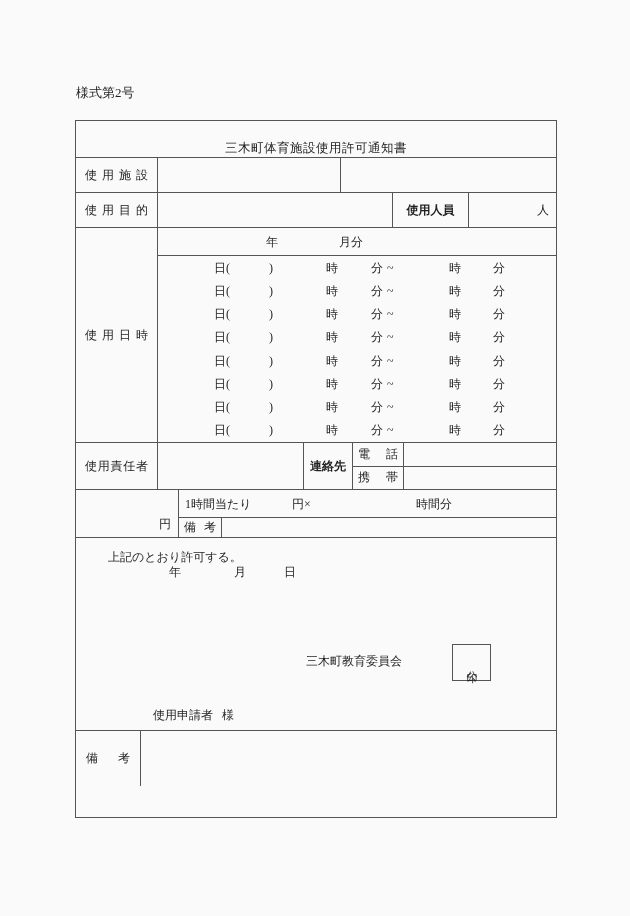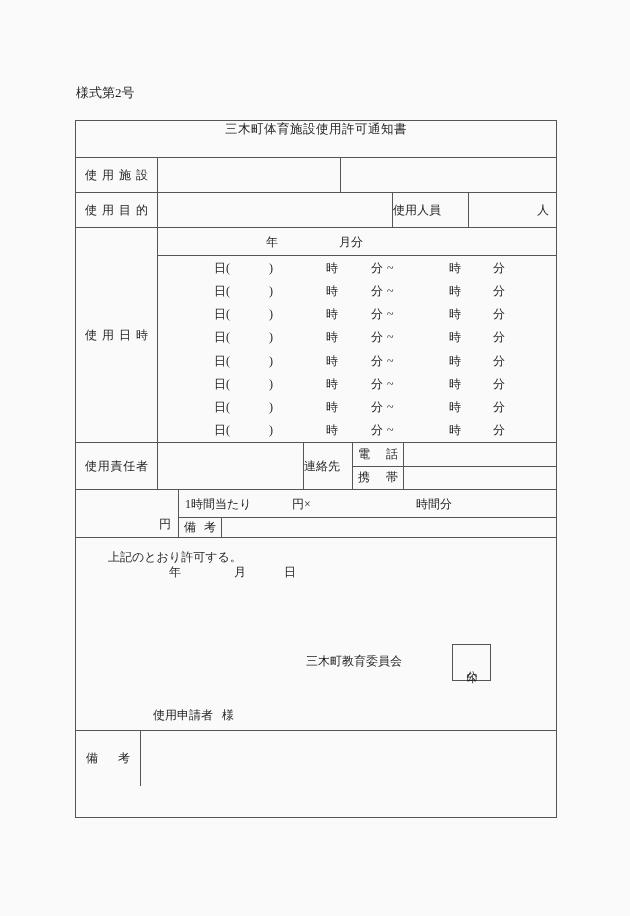--- a/index.html
+++ b/index.html
@@ -21,22 +21,22 @@
   .trow { display:flex; border-bottom:1px solid #555; }
   .trow:last-child { border-bottom:none; }
   .cell { border-right:1px solid #555; display:flex; align-items:center; }
   .cell:last-child, .cell.no-br { border-right:none; }
   .grow { flex:1 1 auto; }
   .jtext { display:block; width:100%; text-align:justify; text-align-last:justify; }
   .pad9 { padding:0 9px; }
   .pad8 { padding:0 8px; }
   .pad5 { padding:0 5px; }
   .pad10 { padding:0 10px; }
-  .center { justify-content:flex-start; }
-  .title-row { height:37px; align-items:flex-start; justify-content:center; font-size:12.5px; letter-spacing:0.5px; }
+  .center { justify-content:center;font-weight:bold; }
+  .title-row { height:37px; align-items:flex-end; justify-content:center; font-size:12.5px; letter-spacing:0.5px; }
   .r-facility { height:35px; }
   .r-org { height:33px; }
   .r-purpose { height:35px; }
   .r-datetime { height:215px; }
   .r-manager { height:47px; }
   .r-fee { height:48px; }
   .r-free { height:193px; position:relative; display:block; }
   .r-remarks { height:55px; }
   .w-label { width:82px; flex:0 0 82px; }
   .w183 { flex:0 0 183px; }

